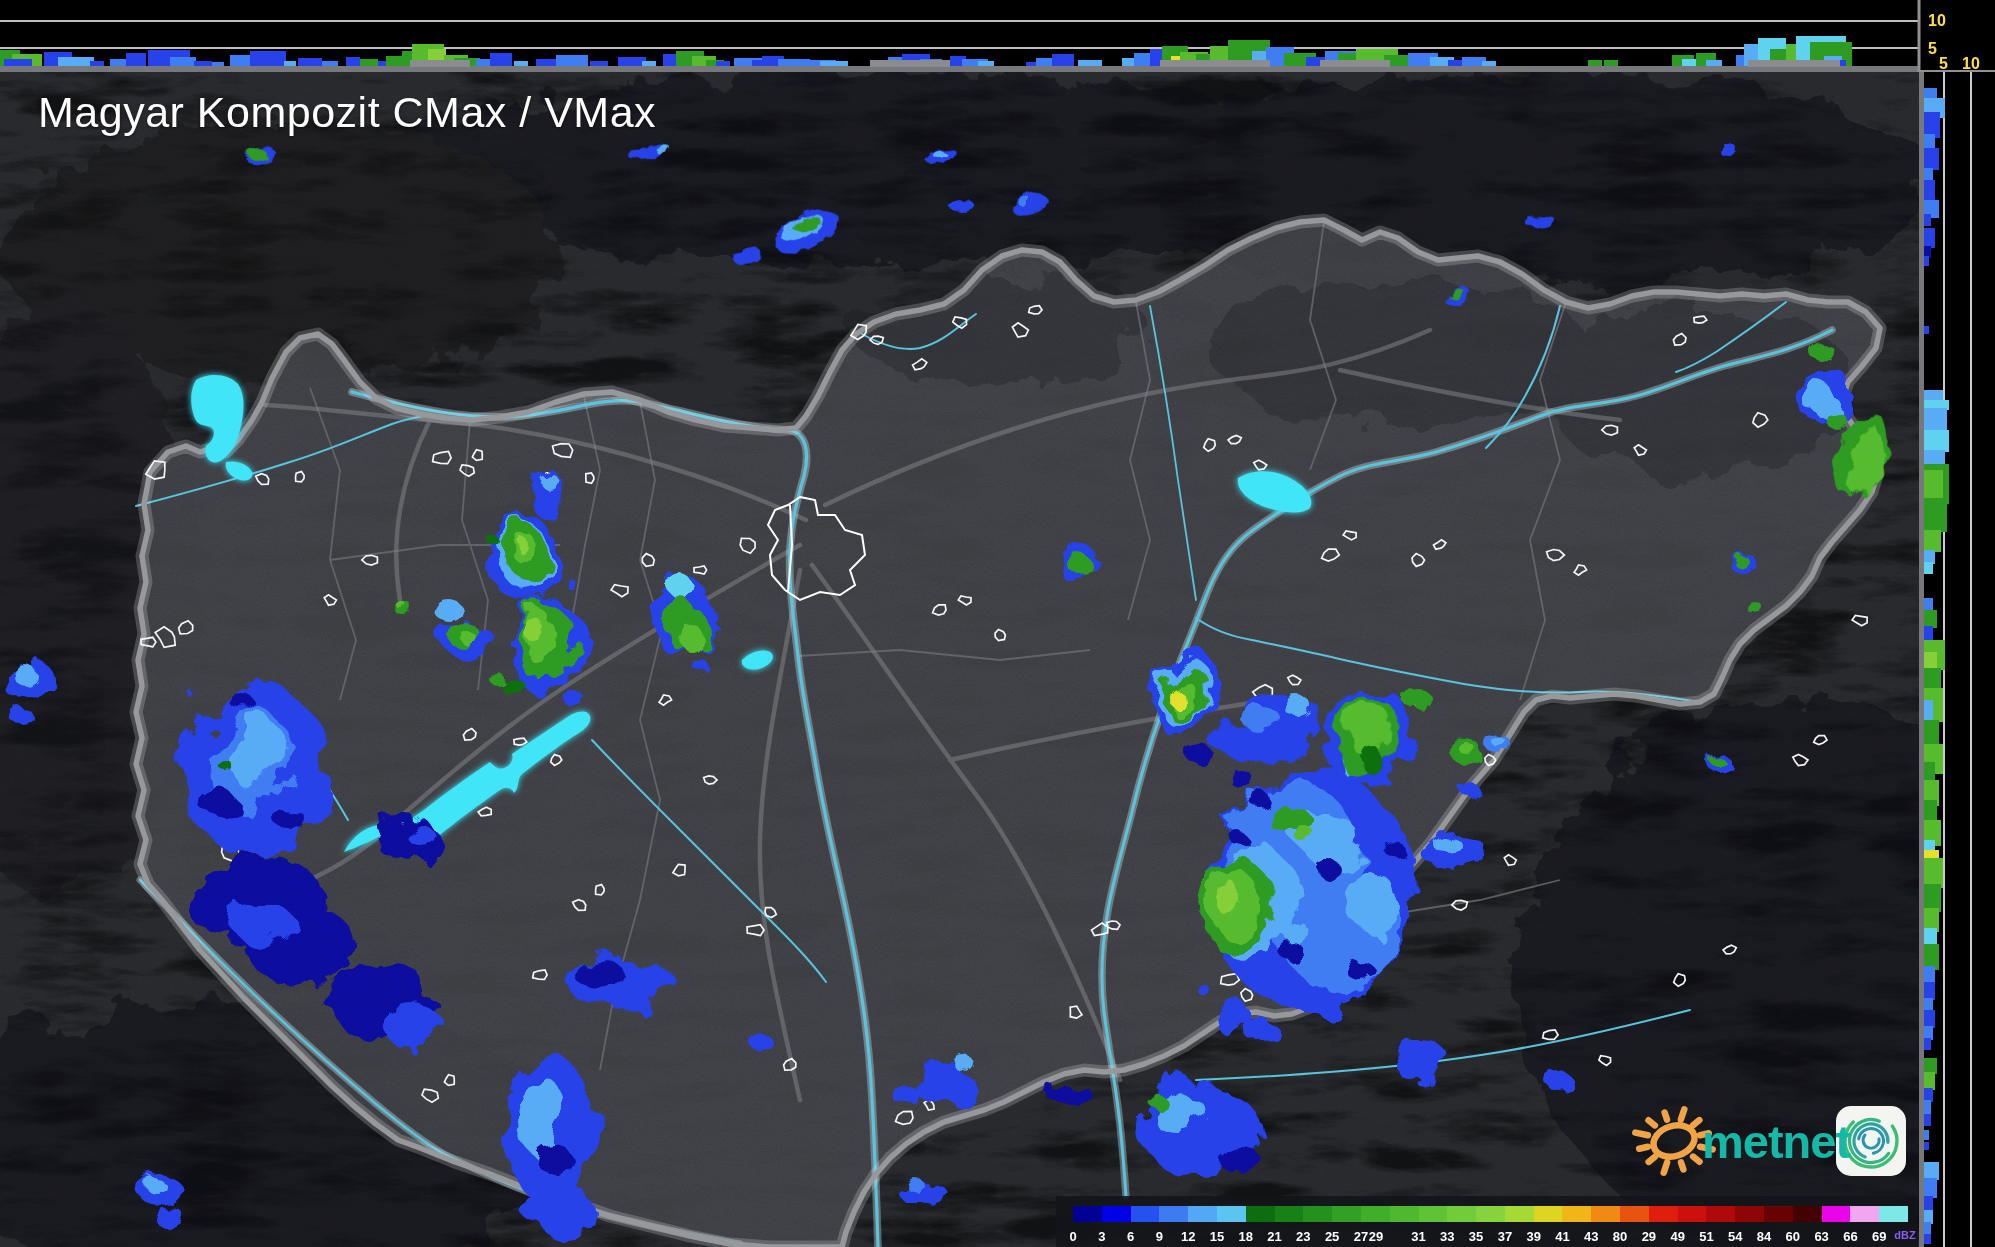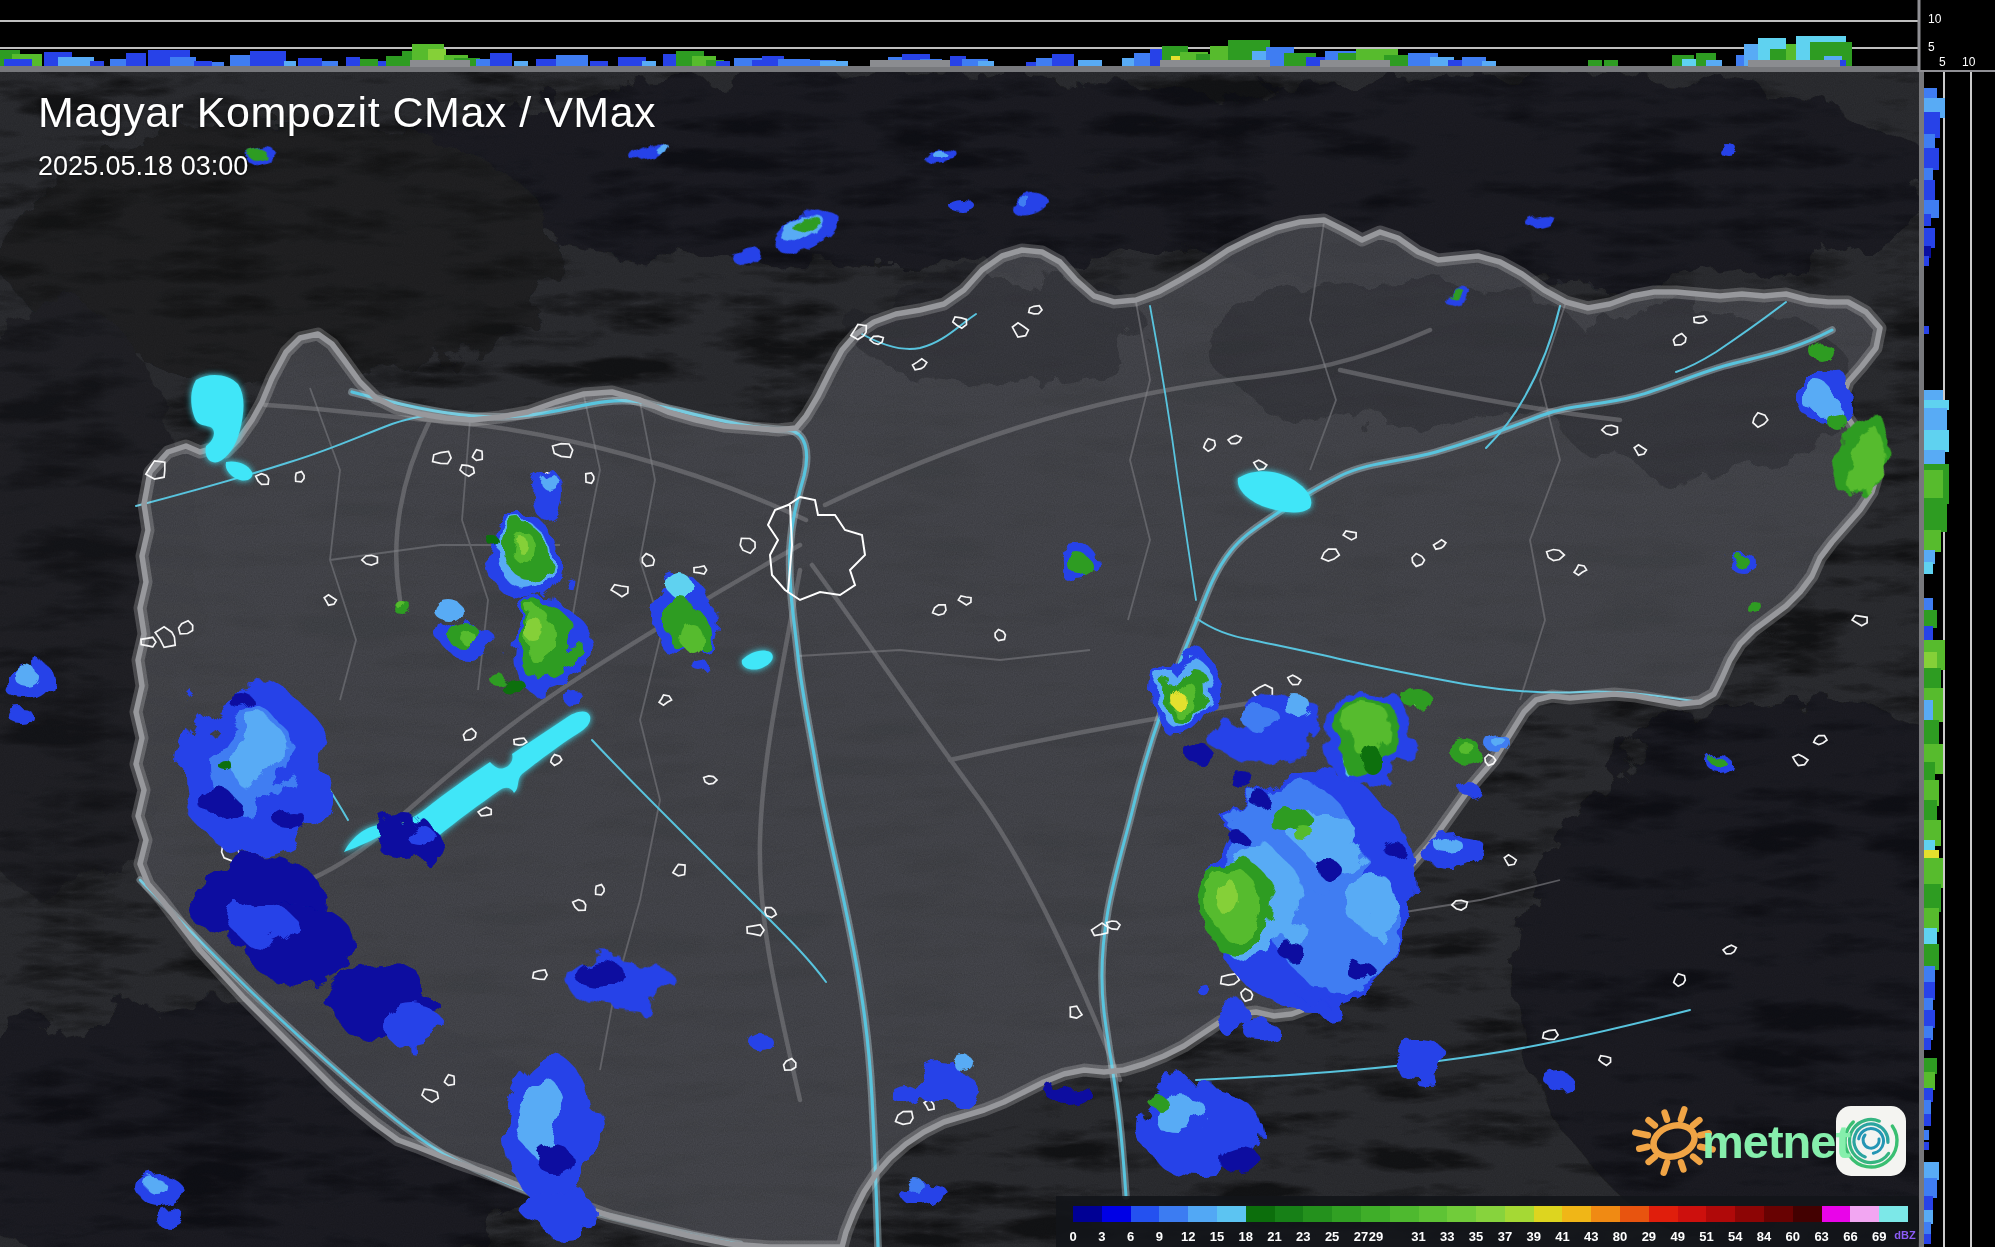--- a/index.html
+++ b/index.html
@@ -3,30 +3,30 @@
 <meta charset="utf-8">
 <style>
   html,body{margin:0;padding:0;background:#000;}
   #app{position:relative;width:1995px;height:1247px;overflow:hidden;background:#000;
        font-family:"Liberation Sans",sans-serif;}
   #mapsvg{position:absolute;left:0;top:0;}
   .title-block{position:absolute;left:38px;top:88px;color:#fff;pointer-events:none;
        text-shadow:0 1px 3px rgba(0,0,0,.55);}
   .title-block h1{margin:0;font-size:43px;font-weight:500;letter-spacing:.5px;}
   .title-block .ts{margin-top:14px;font-size:27px;font-weight:400;}
-  .axis-lab{position:absolute;color:#ffffff;font-size:12px;font-weight:normal;line-height:1;}
+  .axis-lab{position:absolute;color:#fde047;font-size:16px;font-weight:bold;line-height:1;}
   #colorbar{position:absolute;left:1056px;top:1196px;width:862px;height:51px;
        background:rgba(18,20,25,.88);}
   #colorbar .seg{position:absolute;top:10px;height:16px;}
   #colorbar .lab{position:absolute;top:33px;font-size:13px;font-weight:bold;color:#fff;
        transform:translateX(-50%);}
   #colorbar .unit{position:absolute;top:33px;font-size:11px;font-weight:bold;color:#8b5cf6;
        transform:translateX(-50%);}
   .logo{position:absolute;left:1626px;top:1096px;width:290px;height:92px;pointer-events:none;}
-  .logo .word{position:absolute;left:76px;top:18px;color:#86efac;font-size:47px;font-weight:bold;
+  .logo .word{position:absolute;left:76px;top:18px;color:#14b8a6;font-size:47px;font-weight:bold;
        letter-spacing:-1px;}
 </style>
 </head>
 <body>
 
 <div id="app">
   <svg id="mapsvg" width="1995" height="1247" viewBox="0 0 1995 1247">
     <defs>
       <clipPath id="mapclip">
           <rect x="0" y="72" width="1920" height="1175"></rect>
@@ -536,21 +536,20 @@
     <line x1="1920" y1="71" x2="1995" y2="71" stroke="#909095" stroke-width="2"></line>
   </svg>
 
   <div class="axis-lab" style="left:1928px;top:13px;">10</div>
   <div class="axis-lab" style="left:1928px;top:41px;">5</div>
   <div class="axis-lab" style="left:1939px;top:56px;">5</div>
   <div class="axis-lab" style="left:1962px;top:56px;">10</div>
 
   <div class="title-block">
     <h1>Magyar Kompozit CMax / VMax</h1>
-    <div class="ts">2025.05.18 03:00</div>
   </div>
 
   <div id="colorbar">
     <span class="unit" id="cb-unit" style="left:849px;">dBZ</span>
   <div class="seg" style="left: 17px; width: 29.2931px; background: rgb(0, 0, 148);"></div>
       <div class="seg" style="left: 45.7931px; width: 29.2931px; background: rgb(0, 0, 230);"></div>
       <div class="seg" style="left: 74.5862px; width: 29.2931px; background: rgb(36, 81, 240);"></div>
       <div class="seg" style="left: 103.379px; width: 29.2931px; background: rgb(60, 124, 242);"></div>
       <div class="seg" style="left: 132.172px; width: 29.2931px; background: rgb(82, 168, 245);"></div>
       <div class="seg" style="left: 160.966px; width: 29.2931px; background: rgb(92, 196, 242);"></div>

